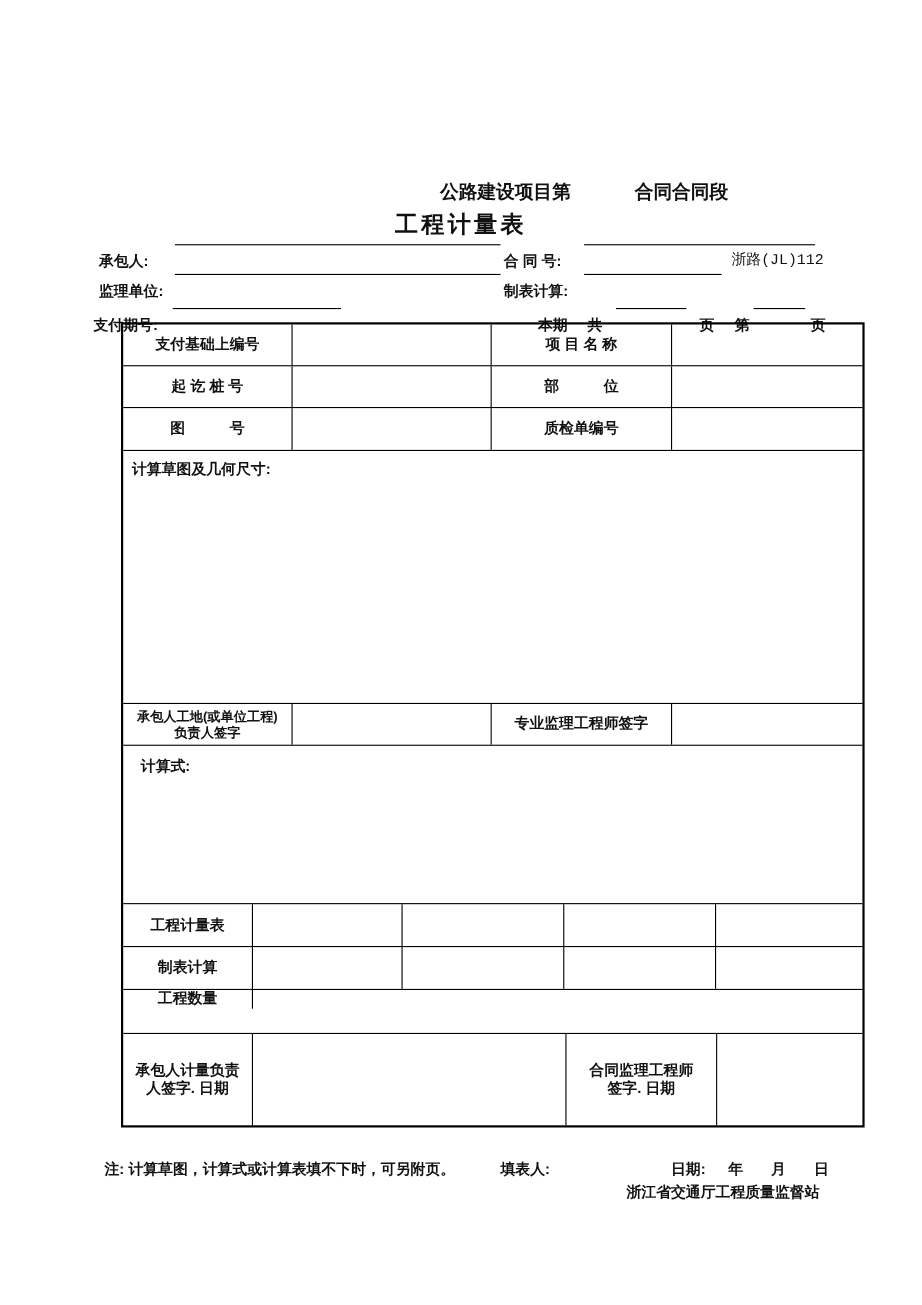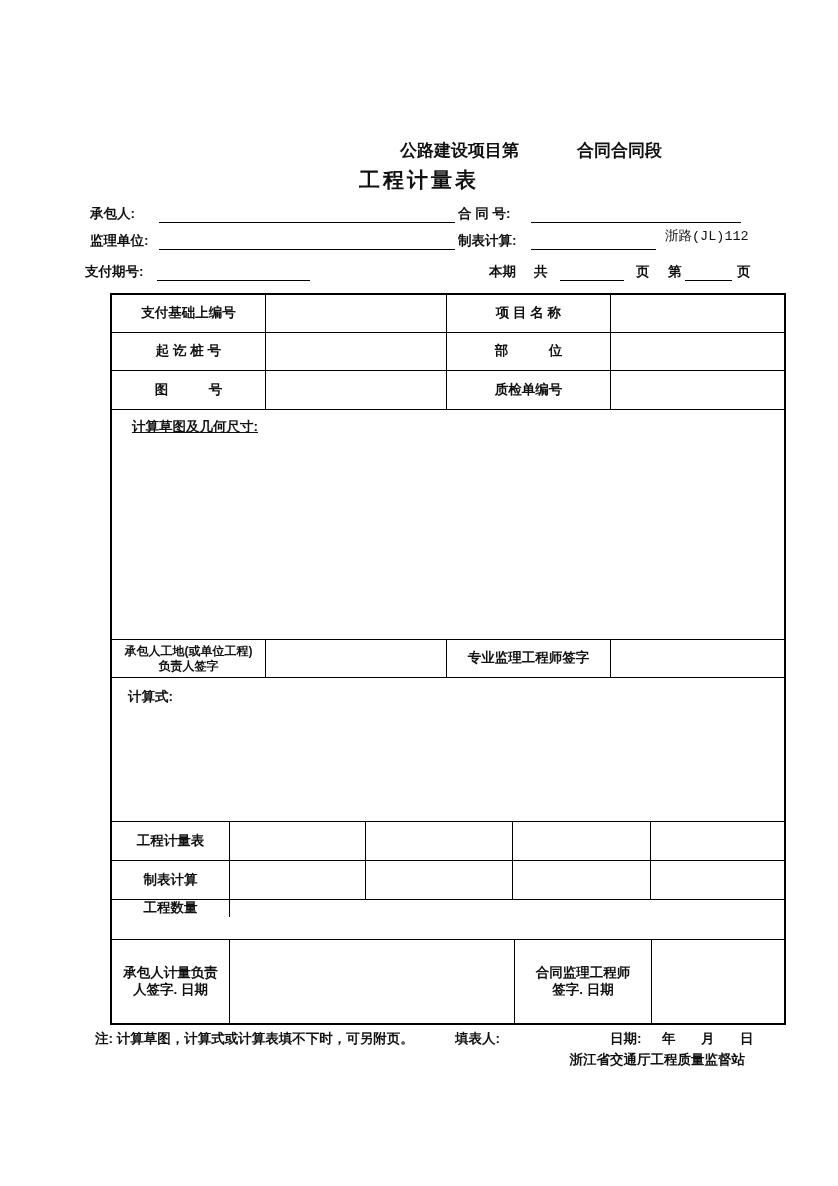--- a/index.html
+++ b/index.html
@@ -1,21 +1,21 @@
 <!DOCTYPE html>
 <html><head>
 <meta charset="utf-8">
 <style>
   html,body{margin:0;padding:0;background:#ffffff;}
   .page{
     position:relative;width:838px;height:1186px;background:#ffffff;
     font-family:"Liberation Sans",sans-serif;color:#111;overflow:hidden;
   }
   .abs{position:absolute;}
-  .b{font-weight:bold;}
+  .b{font-weight:bold;margin-top:24px;}
   .fs13{font-size:13.5px;line-height:1.2;}
   .uline{border-bottom:1px solid #000;height:1px;}
   .tbl{
     position:absolute;left:82px;top:293px;width:676px;height:732px;
     border:2px solid #000;box-sizing:border-box;
     display:flex;flex-direction:column;margin-left:28px;
   }
   .trow{display:flex;box-sizing:border-box;border-bottom:1px solid #000;}
   .trow.last{border-bottom:none;}
   .tcell{
@@ -77,21 +77,21 @@
       <div class="tcell" style="width:164px;">部　　　位</div>
       <div class="tcell noborder" style="width:173px;"></div>
     </div>
     <div class="trow" style="height:39px;">
       <div class="tcell" style="width:154px;">图　　　号</div>
       <div class="tcell" style="width:181px;"></div>
       <div class="tcell" style="width:164px;">质检单编号</div>
       <div class="tcell noborder" style="width:173px;"></div>
     </div>
 
-    <div class="freearea" style="height:230px;padding:8px 0 0 20px;text-decoration:underline;">
+    <div class="freearea" style="height:230px;padding:8px 0 0 8px;">
       <span>计算草图及几何尺寸:</span>
     </div>
 
     <div class="trow" style="height:38px;">
       <div class="tcell smalllbl" style="width:154px;">
         <span class="stack">
           <span>承包人工地(或单位工程)</span>
           <span>负责人签字</span>
         </span>
       </div>

